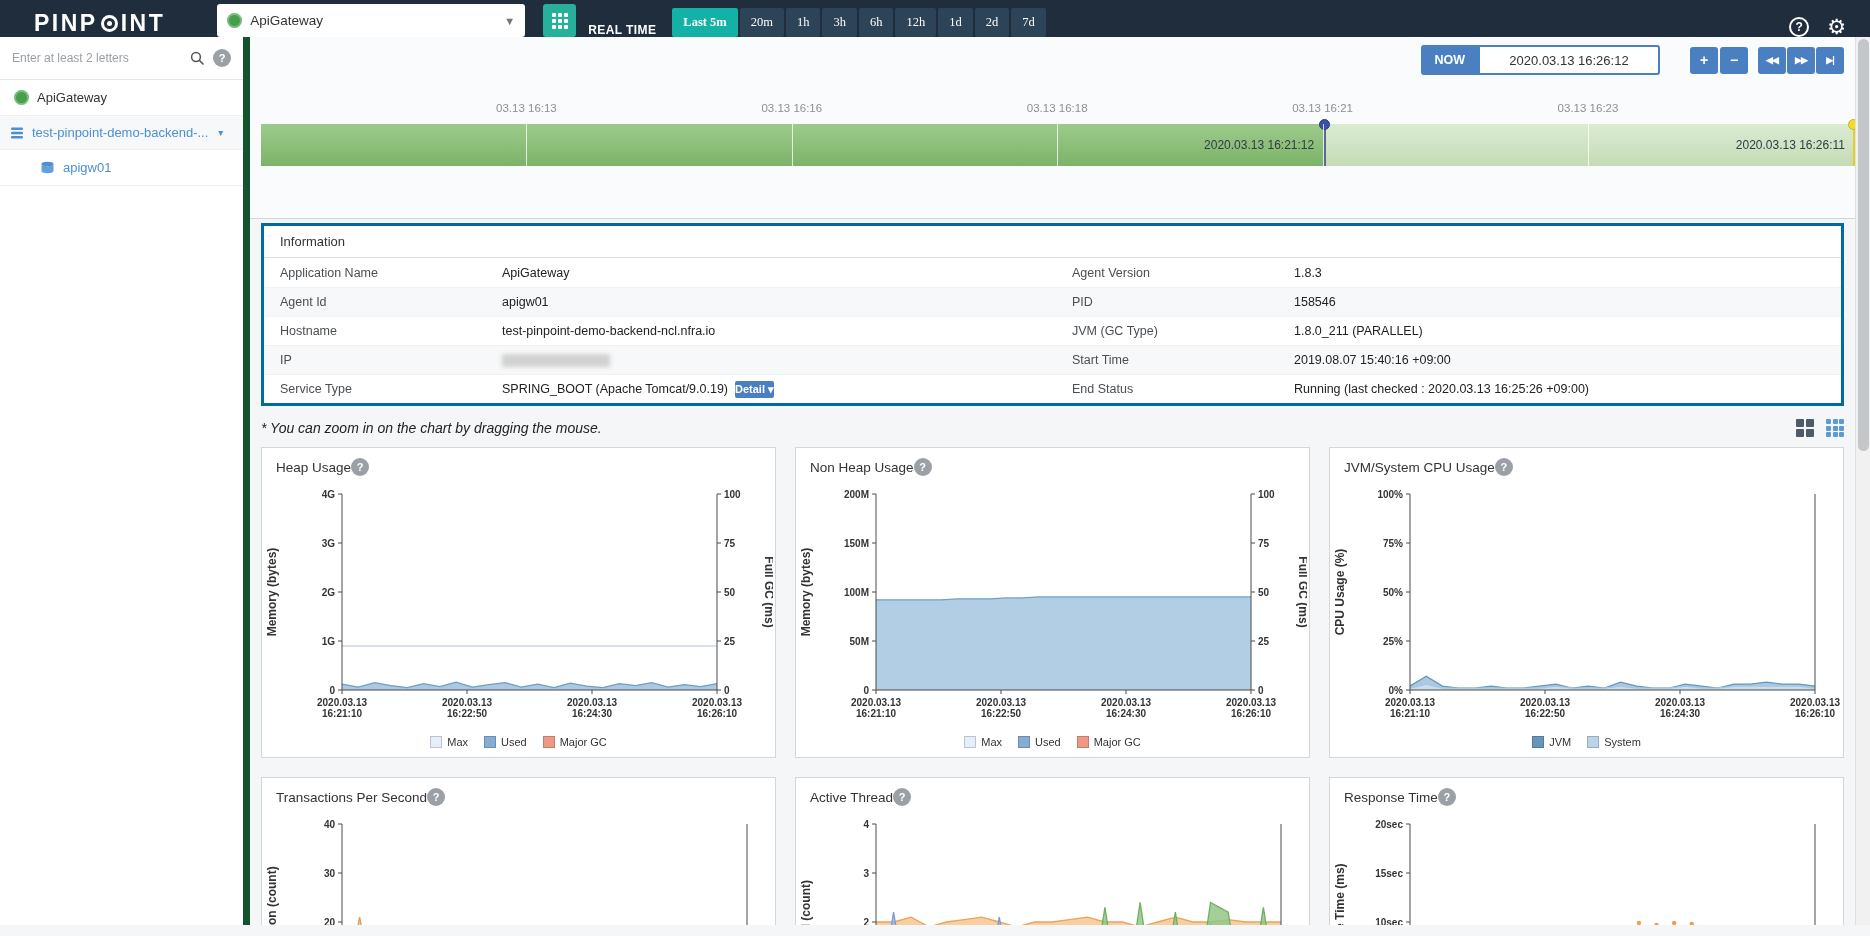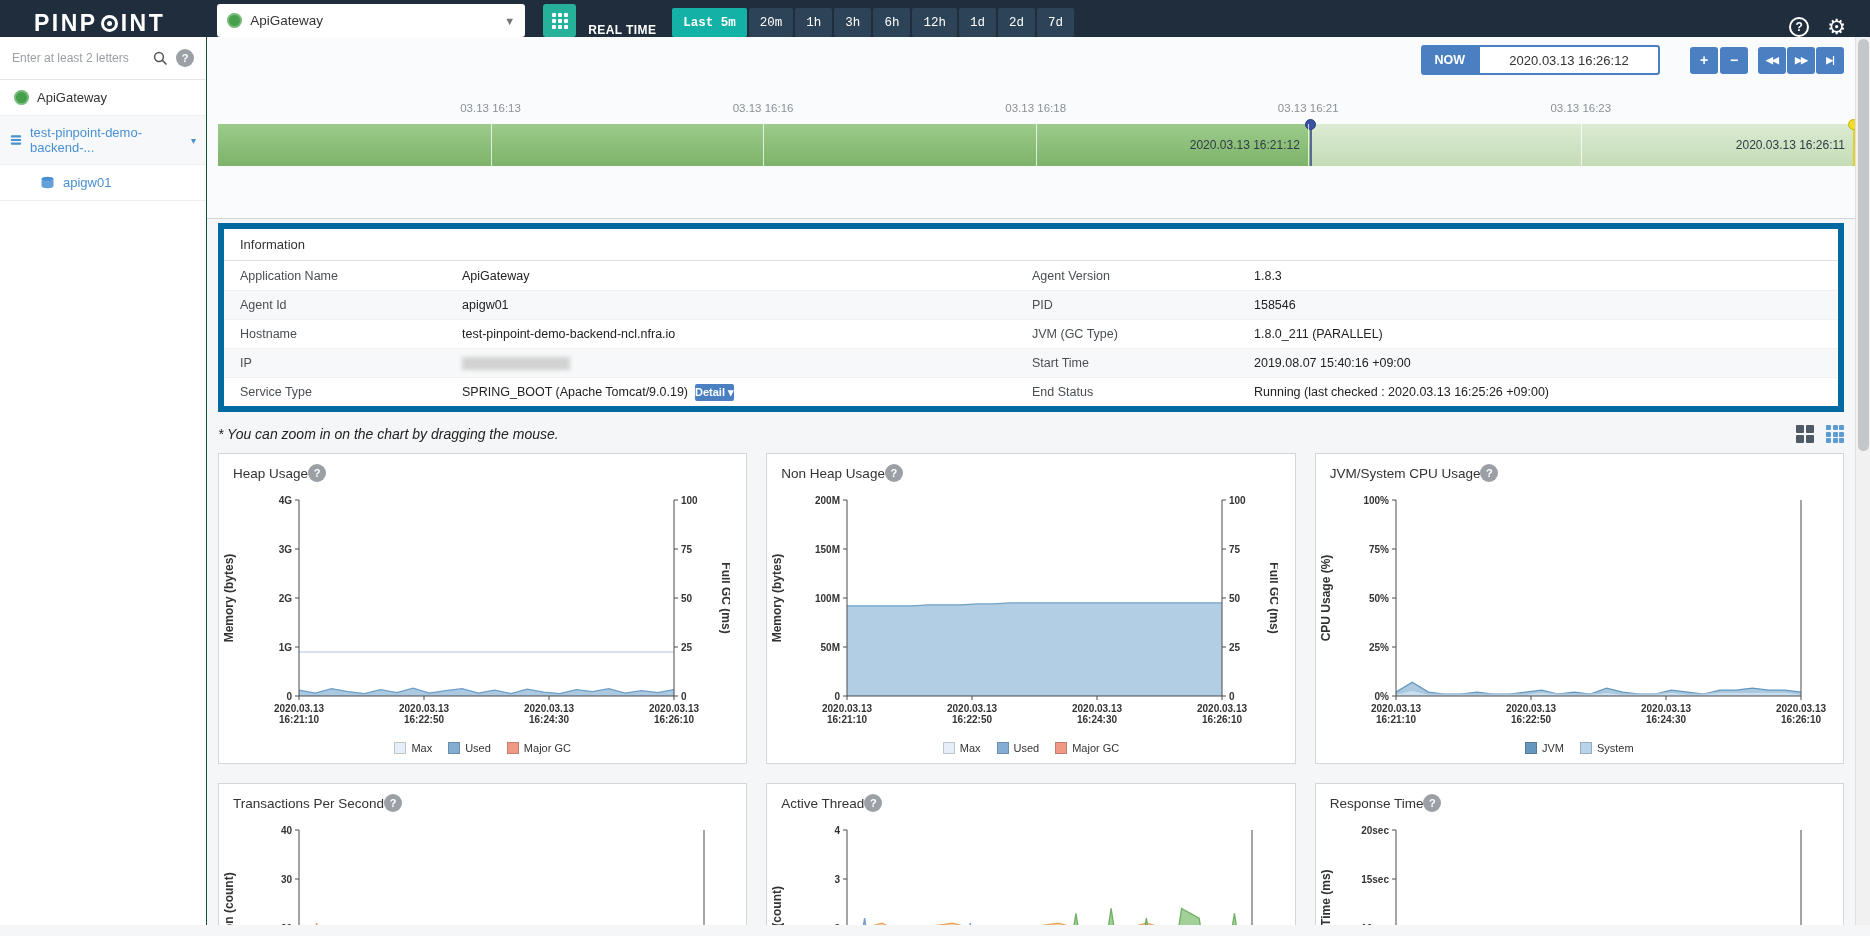--- a/index.html
+++ b/index.html
@@ -12,29 +12,29 @@
 .logo-o::after{content:"";width:5px;height:5px;background:#fff;border-radius:50%}
 .app-select{margin-left:52px;width:308px;height:33px;background:#fff;border-radius:3px;display:flex;align-items:center;padding:0 10px;gap:8px;cursor:pointer}
 .green-dot{width:15px;height:15px;border-radius:50%;background:#46a04b;box-shadow:inset 0 0 0 2px rgba(255,255,255,.28);flex-shrink:0}
 .app-select .val{font-size:13.5px;color:#333}
 .app-select .chev{margin-left:auto;color:#777;font-size:11px}
 .cal-btn{margin-left:18px;width:33px;height:33px;background:#27b09a;border:none;border-radius:3px;display:flex;align-items:center;justify-content:center;cursor:pointer}
 .cal-grid{display:grid;grid-template-columns:repeat(3,4px);grid-template-rows:repeat(3,4px);gap:2px}
 .cal-grid i{background:#fff;border-radius:1px}
 .rt-label{color:#fff;font-size:12px;font-weight:bold;margin-left:12px;letter-spacing:.4px}
 .periods{display:flex;margin-left:16px;gap:2px}
-.pbtn{height:29px;padding:0 11px;background:#2d4357;border:none;color:#fff;font-size:12.5px;font-family:Liberation Mono, monospace;border-radius:2px;cursor:pointer}
+.pbtn{height:29px;padding:0 11px;background:#2d4357;border:none;color:#fff;font-size:12.5px;font-family:Liberation Serif, serif;border-radius:2px;cursor:pointer}
 .pbtn.active{background:#14b1a6;font-weight:bold}
 .header-right{margin-left:auto;display:flex;align-items:center;gap:18px}
 .h-help{width:20px;height:20px;border:2px solid #fff;border-radius:50%;color:#fff;font-size:12px;font-weight:bold;display:flex;align-items:center;justify-content:center;cursor:pointer}
 .h-gear{color:#fff;font-size:21px;line-height:1;cursor:pointer}
 
 
 .shell{display:flex;height:888px}
-.sidebar{width:207px;background:#fff;border-right:1px solid #14532d;flex-shrink:0}
+.sidebar{width:250px;background:#fff;border-right:7px solid #14532d;flex-shrink:0}
 .search-row{display:flex;align-items:center;gap:8px;padding:12px 12px;border-bottom:1px solid #e4e7ea}
 .search-input{flex:1;border:none;outline:none;font-size:12px;color:#333;font-family:inherit;background:transparent;min-width:0}
 .search-input::placeholder{color:#9aa0a6}
 .help-dot{width:18px;height:18px;border-radius:50%;background:#9aa0a6;color:#fff;font-size:11px;font-weight:bold;display:inline-flex;align-items:center;justify-content:center;flex-shrink:0;cursor:pointer}
 .side-item{display:flex;align-items:center;gap:8px;padding:10px 14px;font-size:13px;border-bottom:1px solid #edf0f2;cursor:pointer}
 .side-item.app{color:#333}
 .side-item.host{color:#4a90d2;background:#f6f8fa;padding:9px 10px}
 .side-item.host .chev{font-size:10px;margin-left:2px}
 .side-item.agent{color:#4a90d2;padding-left:40px}
 
@@ -59,21 +59,21 @@
 .tbar-line{position:absolute;left:66.7%;top:0;bottom:0;width:2px;background:#5b6a94}
 .tbar-dot-blue{position:absolute;left:calc(66.7% - 5px);top:-5px;width:11px;height:11px;border-radius:50%;background:#3b51a3;border:1px solid #2c3d7e;cursor:grab}
 .tbar-endline{position:absolute;right:0;top:0;bottom:0;width:2px;background:#e3cf25}
 .tbar-dot-yellow{position:absolute;right:-4px;top:-5px;width:11px;height:11px;border-radius:50%;background:#f2dc2a;border:1px solid #c9b51a;cursor:grab}
 .tbar-label{position:absolute;top:0;height:42px;line-height:42px;font-size:12px;color:#2f3b45;white-space:nowrap}
 .tbar-label.start{left:calc(66.7% - 190px);width:180px;text-align:right}
 .tbar-label.end{right:10px}
 
 
 .content{padding:4px 26px 0 11px}
-.info-panel{background:#fff;border:6px solid #0369a1}
+.info-panel{background:#fff;border:3px solid #0369a1}
 .info-head{padding:8px 16px;font-size:13px;color:#333;border-bottom:1px solid #dfe2e5}
 .irow{display:grid;grid-template-columns:238px 554px 238px 1fr;align-items:center;min-height:29px;font-size:12.5px}
 .irow+.irow{border-top:1px solid #f0f1f2}
 .irow:nth-child(even){background:#f7f8f9}
 .ilabel{padding-left:16px;color:#4a4f54}
 .ivalue{color:#222;display:flex;align-items:center;gap:7px}
 .redacted{display:inline-block;width:108px;height:13px;background:#d2d2d2;filter:blur(2px)}
 .detail-btn{background:#4a7fc1;color:#fff;font-size:11px;padding:2px 0;border-radius:2px;display:inline-flex;align-items:center;gap:3px;font-weight:bold;cursor:pointer}
 .note-row{display:flex;align-items:center;margin:13px 0 10px 0}
 .note-text{font-style:italic;font-size:14px;color:#222}

